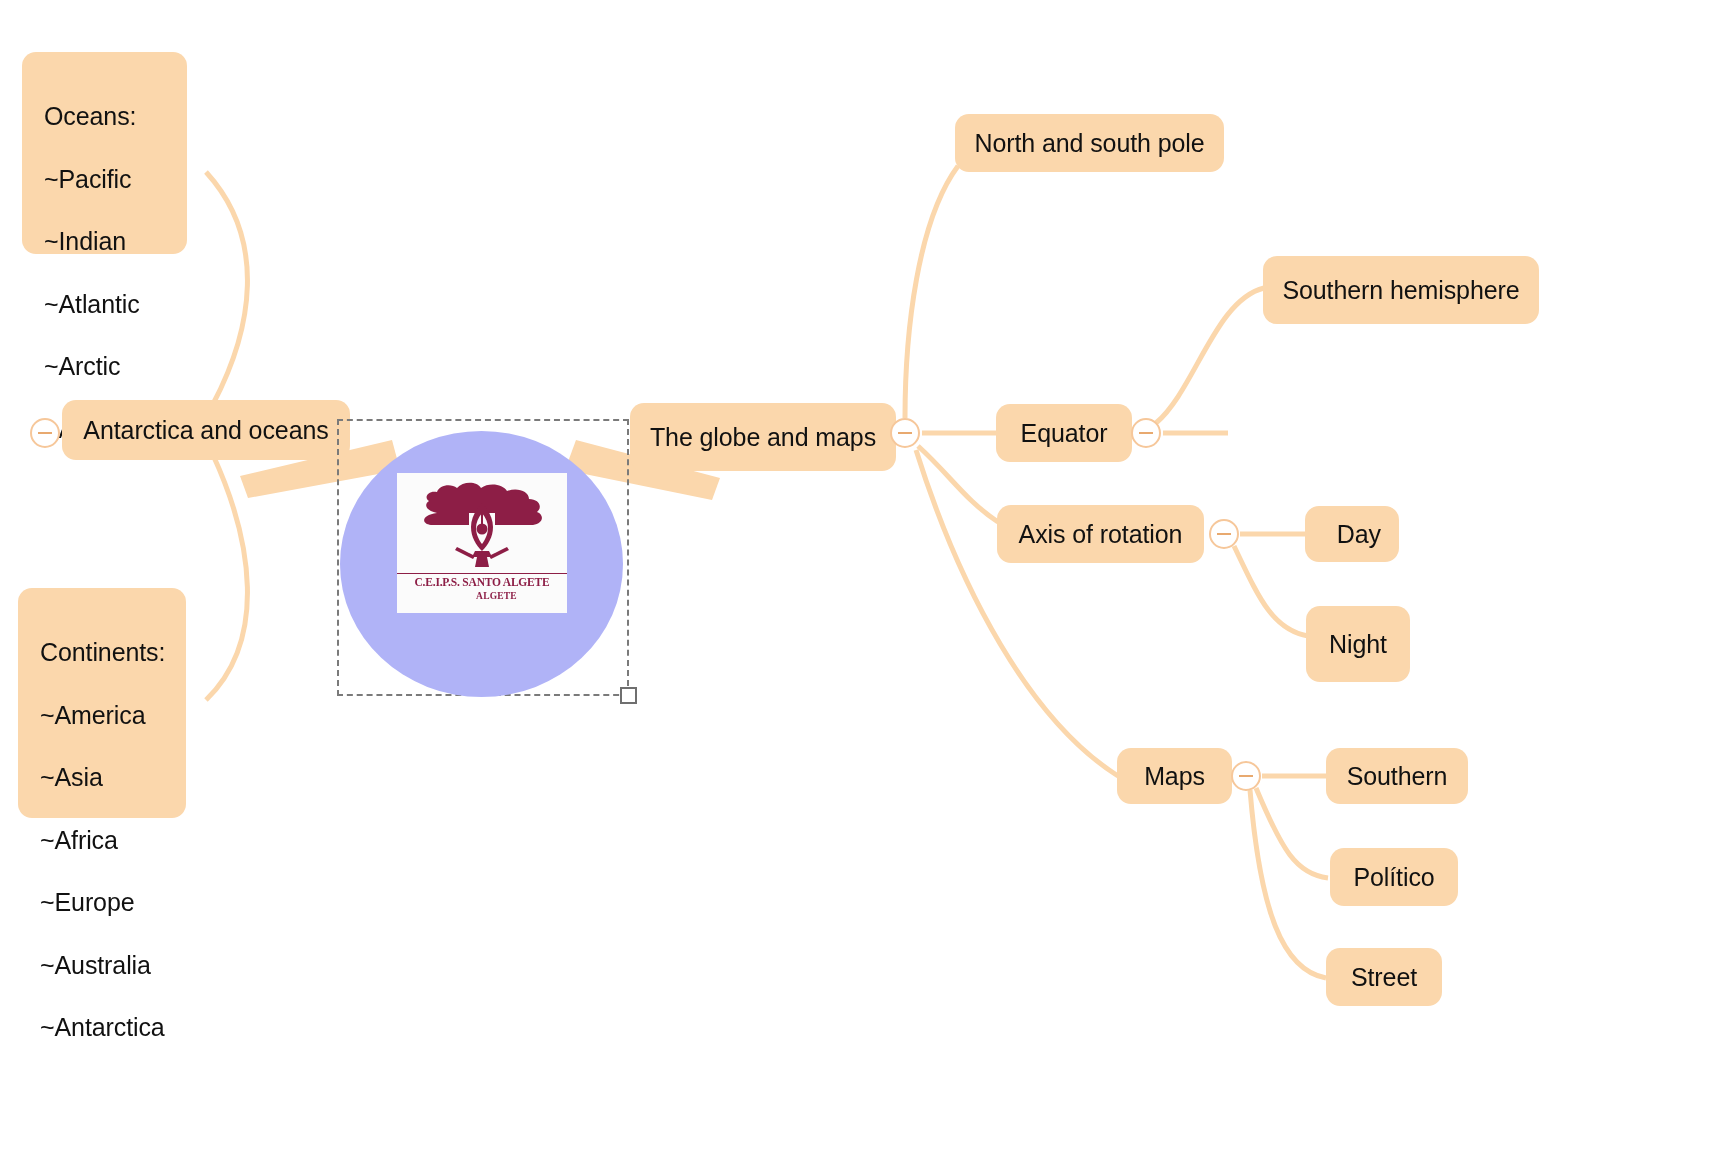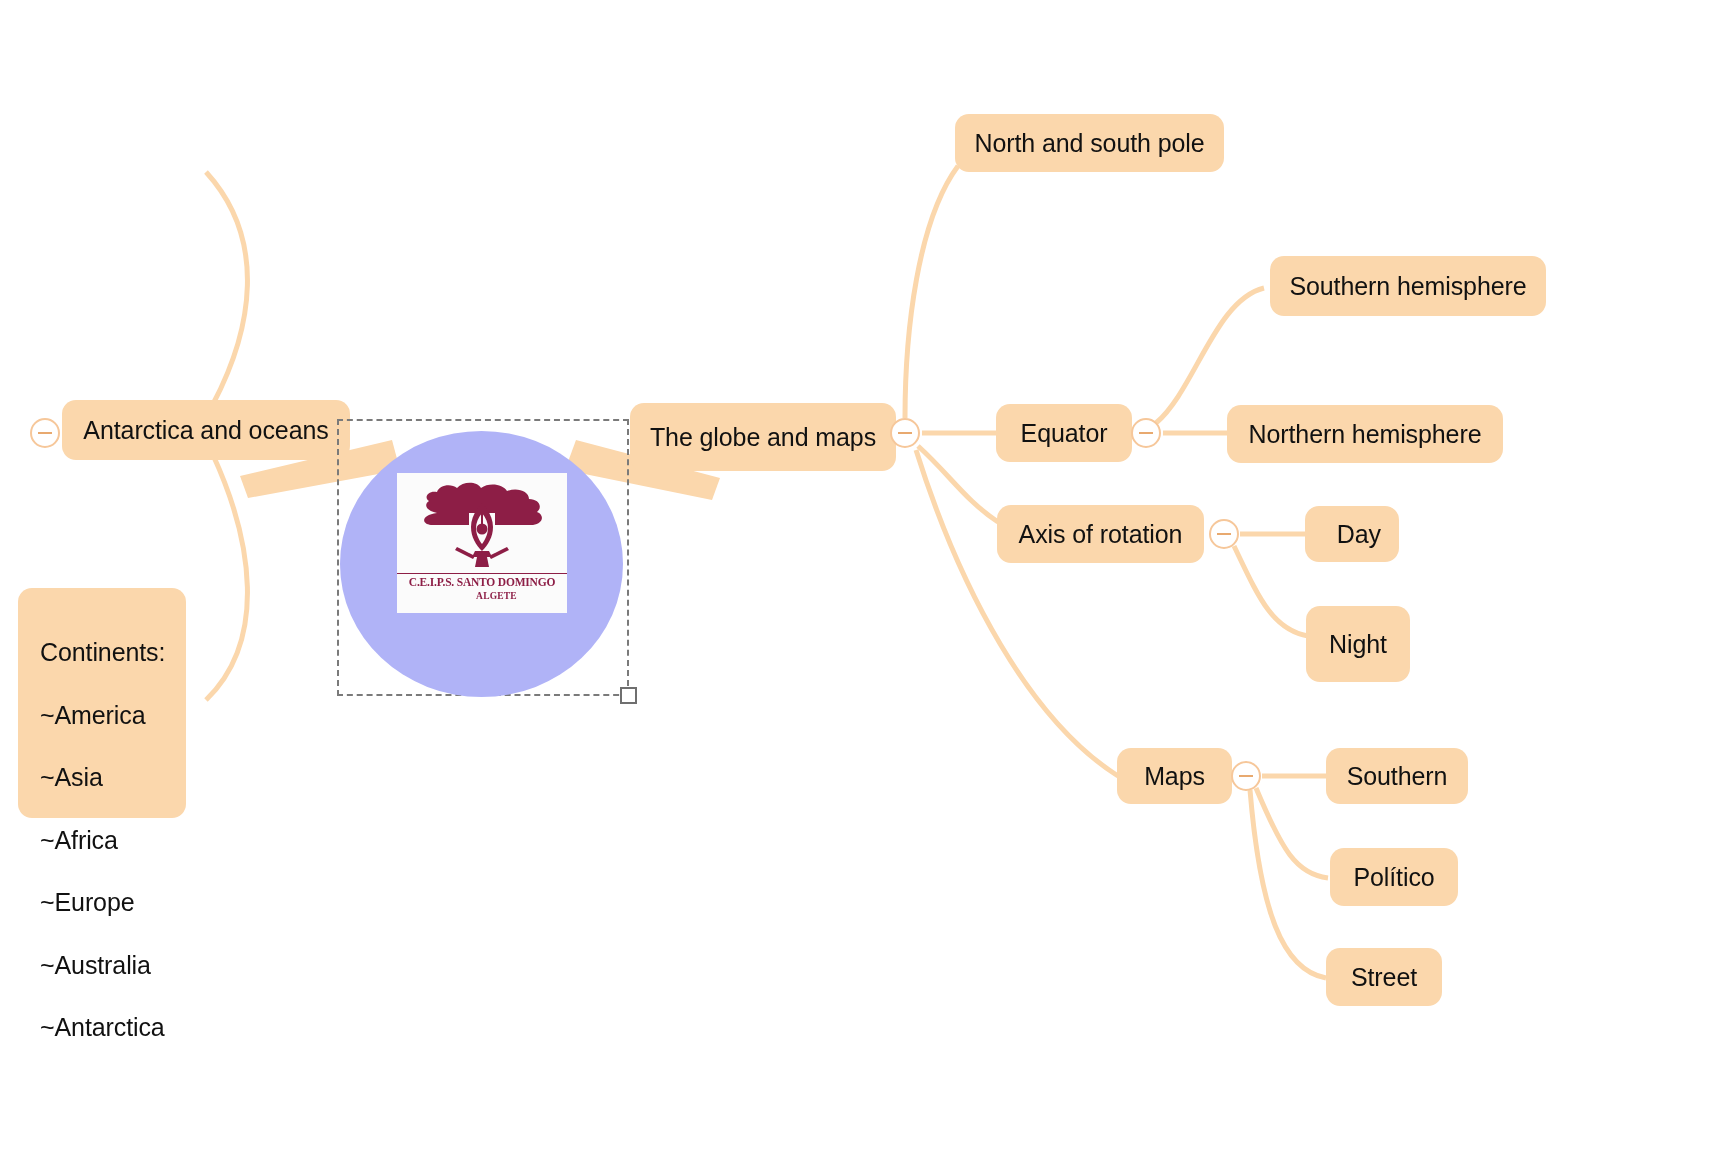--- a/index.html
+++ b/index.html
@@ -189,20 +189,28 @@
 
     <path d="M 1234 546 C 1258 596 1272 630 1308 636" fill="none" stroke="#fbd7ac" stroke-width="5"></path>
 
     <path d="M 1262 776 L 1328 776" fill="none" stroke="#fbd7ac" stroke-width="5"></path>
 
     <path d="M 1256 788 C 1282 850 1296 874 1328 878" fill="none" stroke="#fbd7ac" stroke-width="5"></path>
 
     <path d="M 1250 790 C 1260 910 1282 970 1326 978" fill="none" stroke="#fbd7ac" stroke-width="5"></path>
   </svg>
 
+  <div class="node multiline" id="oceans-box" style="left:22px; top:52px; width:165px; height:202px;">
+    <span class="line">Oceans:</span>
+    <span class="line">~Pacific</span>
+    <span class="line">~Indian</span>
+    <span class="line">~Atlantic</span>
+    <span class="line">~Arctic</span>
+    <span class="line">~Antartctic</span>
+  </div>
 
   <div class="node multiline" id="continents-box" style="left:18px; top:588px; width:168px; height:230px;">
     <span class="line">Continents:</span>
     <span class="line">~America</span>
     <span class="line">~Asia</span>
     <span class="line">~Africa</span>
     <span class="line">~Europe</span>
     <span class="line">~Australia</span>
     <span class="line">~Antarctica</span>
   </div>
@@ -232,46 +240,43 @@
                    M85 36 C89 41 91 46 91 51 C91 57 88 63 85 67
                    C82 63 79 57 79 51 C79 46 81 41 85 36 Z" fill="#8d1e46"></path>
           <circle cx="85" cy="52" r="5.5" fill="#8d1e46"></circle>
           <rect x="84" y="30" width="2" height="20" fill="#8d1e46"></rect>
           <path d="M78 74 L92 74 L95 80 L75 80 Z"></path>
           <path d="M80 80 L90 80 L92 90 L78 90 Z"></path>
           <path d="M60 70 C68 74 74 77 78 79 L76 82 C70 79 64 76 58 73 Z"></path>
           <path d="M110 70 C102 74 96 77 92 79 L94 82 C100 79 106 76 112 73 Z"></path>
         </g>
       </svg>
-      <div id="logo-name">C.E.I.P.S. SANTO DOMINGO</div>
+      <div id="logo-name">C.E.I.P.S. SANTO ALGETE</div>
       <div id="logo-sub">ALGETE</div>
     </div>
   </div>
 
   <div class="node" id="globe-and-maps" style="left:630px; top:403px; width:266px; height:68px;">
     <span>The globe and maps</span>
   </div>
   <div class="toggle" style="left:890px; top:418px;"></div>
 
   <div class="node" id="north-south-pole" style="left:955px; top:114px; width:269px; height:58px;">
     <span>North and south pole</span>
   </div>
 
   <div class="node" id="equator" style="left:996px; top:404px; width:136px; height:58px;">
     <span>Equator</span>
   </div>
   <div class="toggle" style="left:1131px; top:418px;"></div>
 
-  <div class="node" id="southern-hemisphere" style="left:1263px; top:256px; width:276px; height:60px;margin-left:7px;">
+  <div class="node" id="southern-hemisphere" style="left:1263px; top:256px; width:276px; height:68px;">
     <span>Southern hemisphere</span>
   </div>
 
-  <div class="node" id="northern-hemisphere" style="left:1227px; top:405px; width:276px; height:58px;">
-    <span>Northern hemisphere</span>
-  </div>
 
   <div class="node" id="axis-of-rotation" style="left:997px; top:505px; width:207px; height:58px;">
     <span>Axis of rotation</span>
   </div>
   <div class="toggle" style="left:1209px; top:519px;"></div>
 
   <div class="node" id="day" style="left:1305px; top:506px; width:94px; height:56px;justify-content:flex-end;">
     <span>Day</span>
   </div>
 

